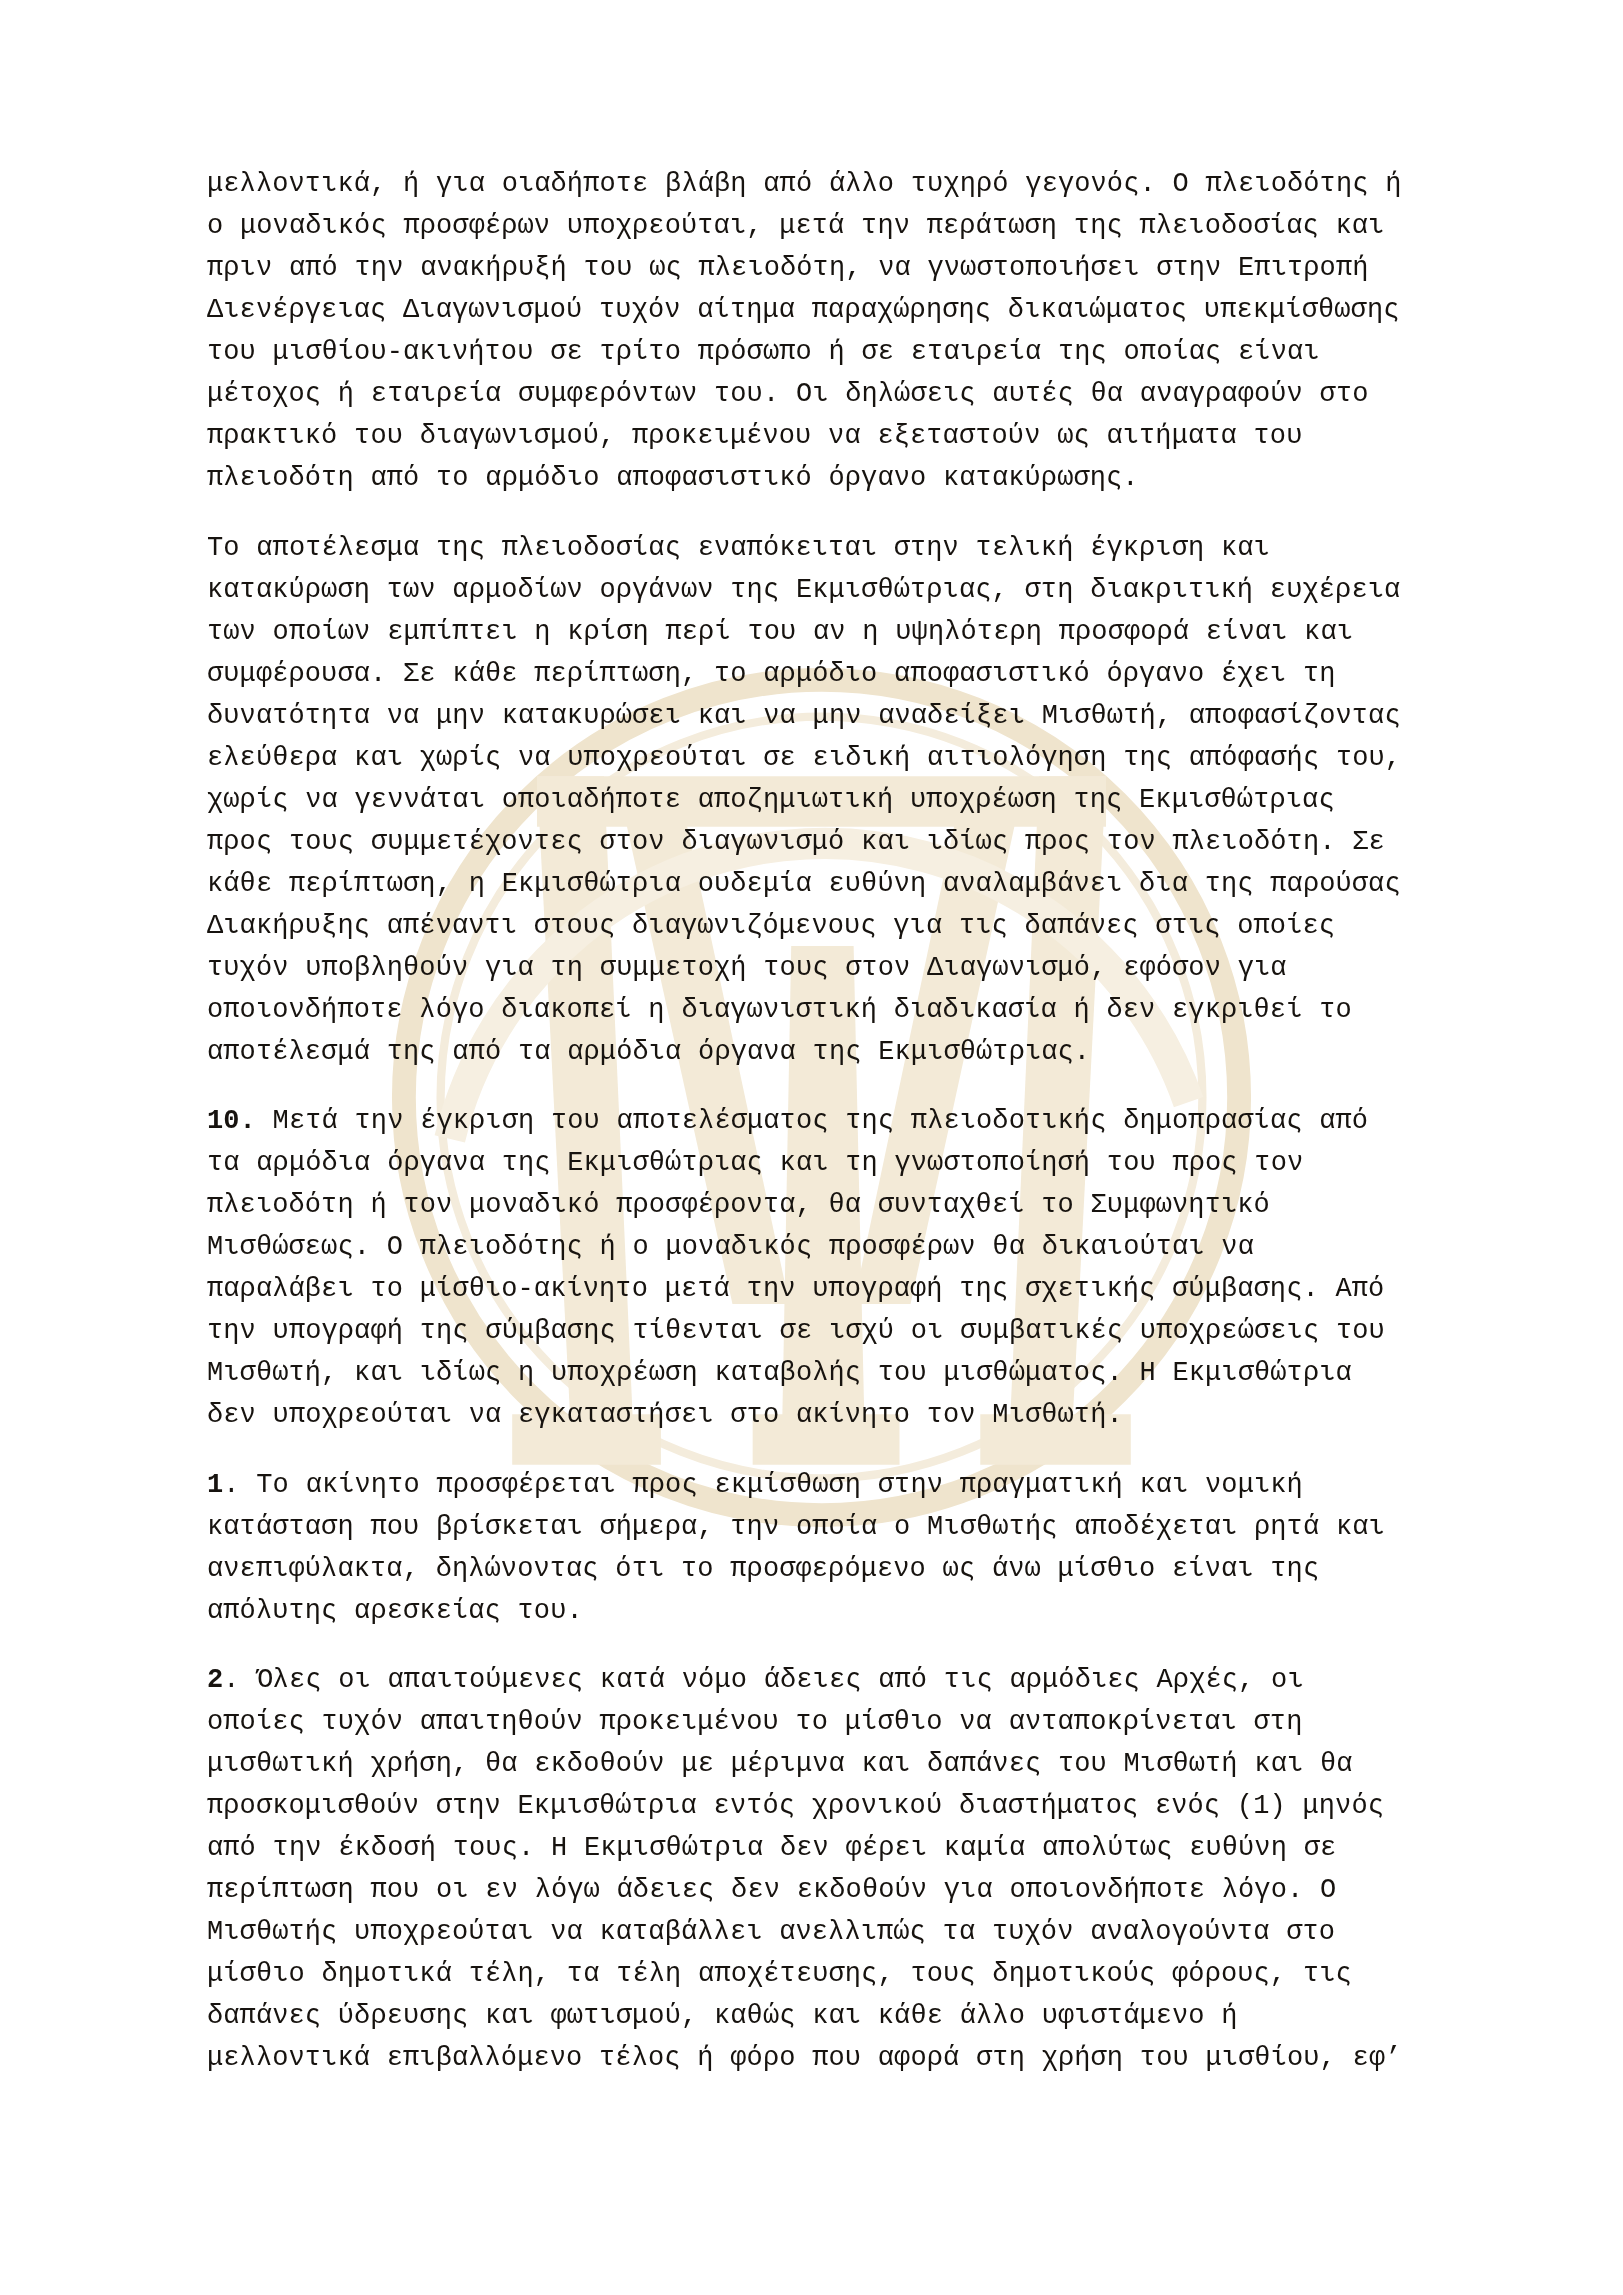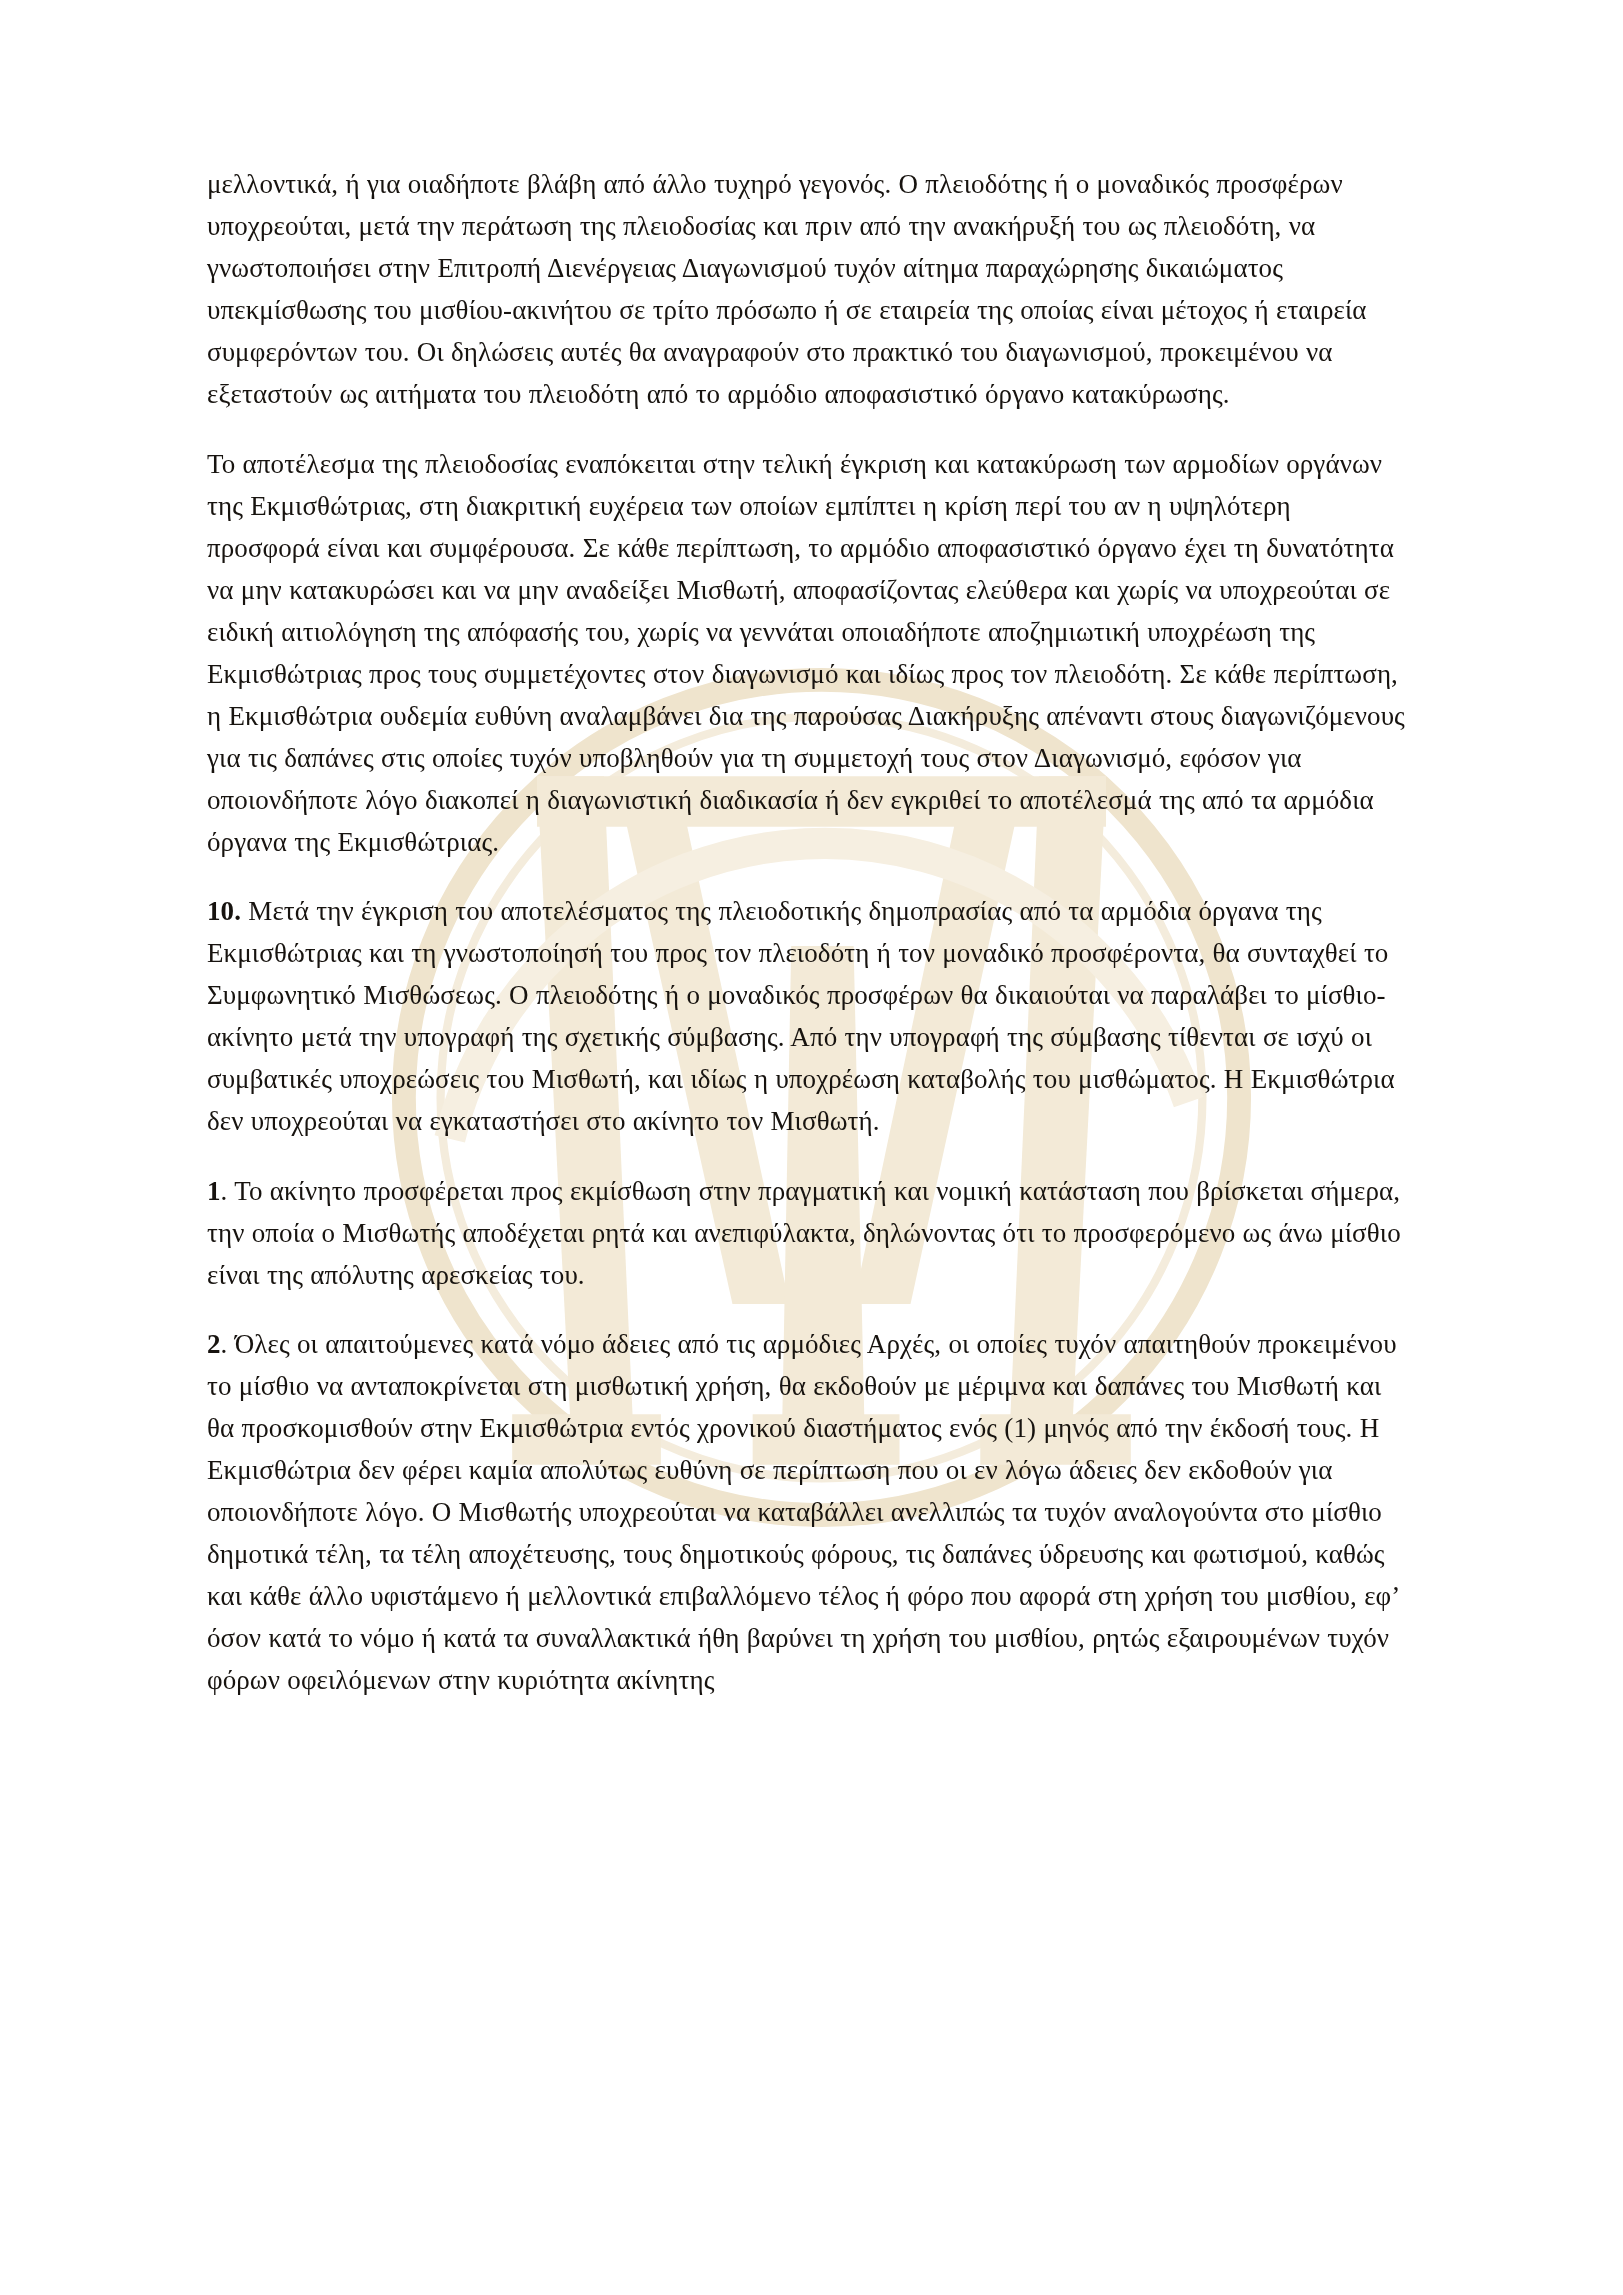--- a/index.html
+++ b/index.html
@@ -7,21 +7,21 @@
     margin: 0;
     padding: 0;
     background: #ffffff;
   }
   .page {
     position: relative;
     width: 1624px;
     height: 2083px;
     background: #ffffff;
     overflow: hidden;
-    font-family: Liberation Serif, serif;
+    font-family: Liberation Mono, monospace;
   }
 
   
   .watermark {
     position: absolute;
     left: 358px;
     top: 551px;
     width: 927px;
     height: 1093px;
     pointer-events: none;

